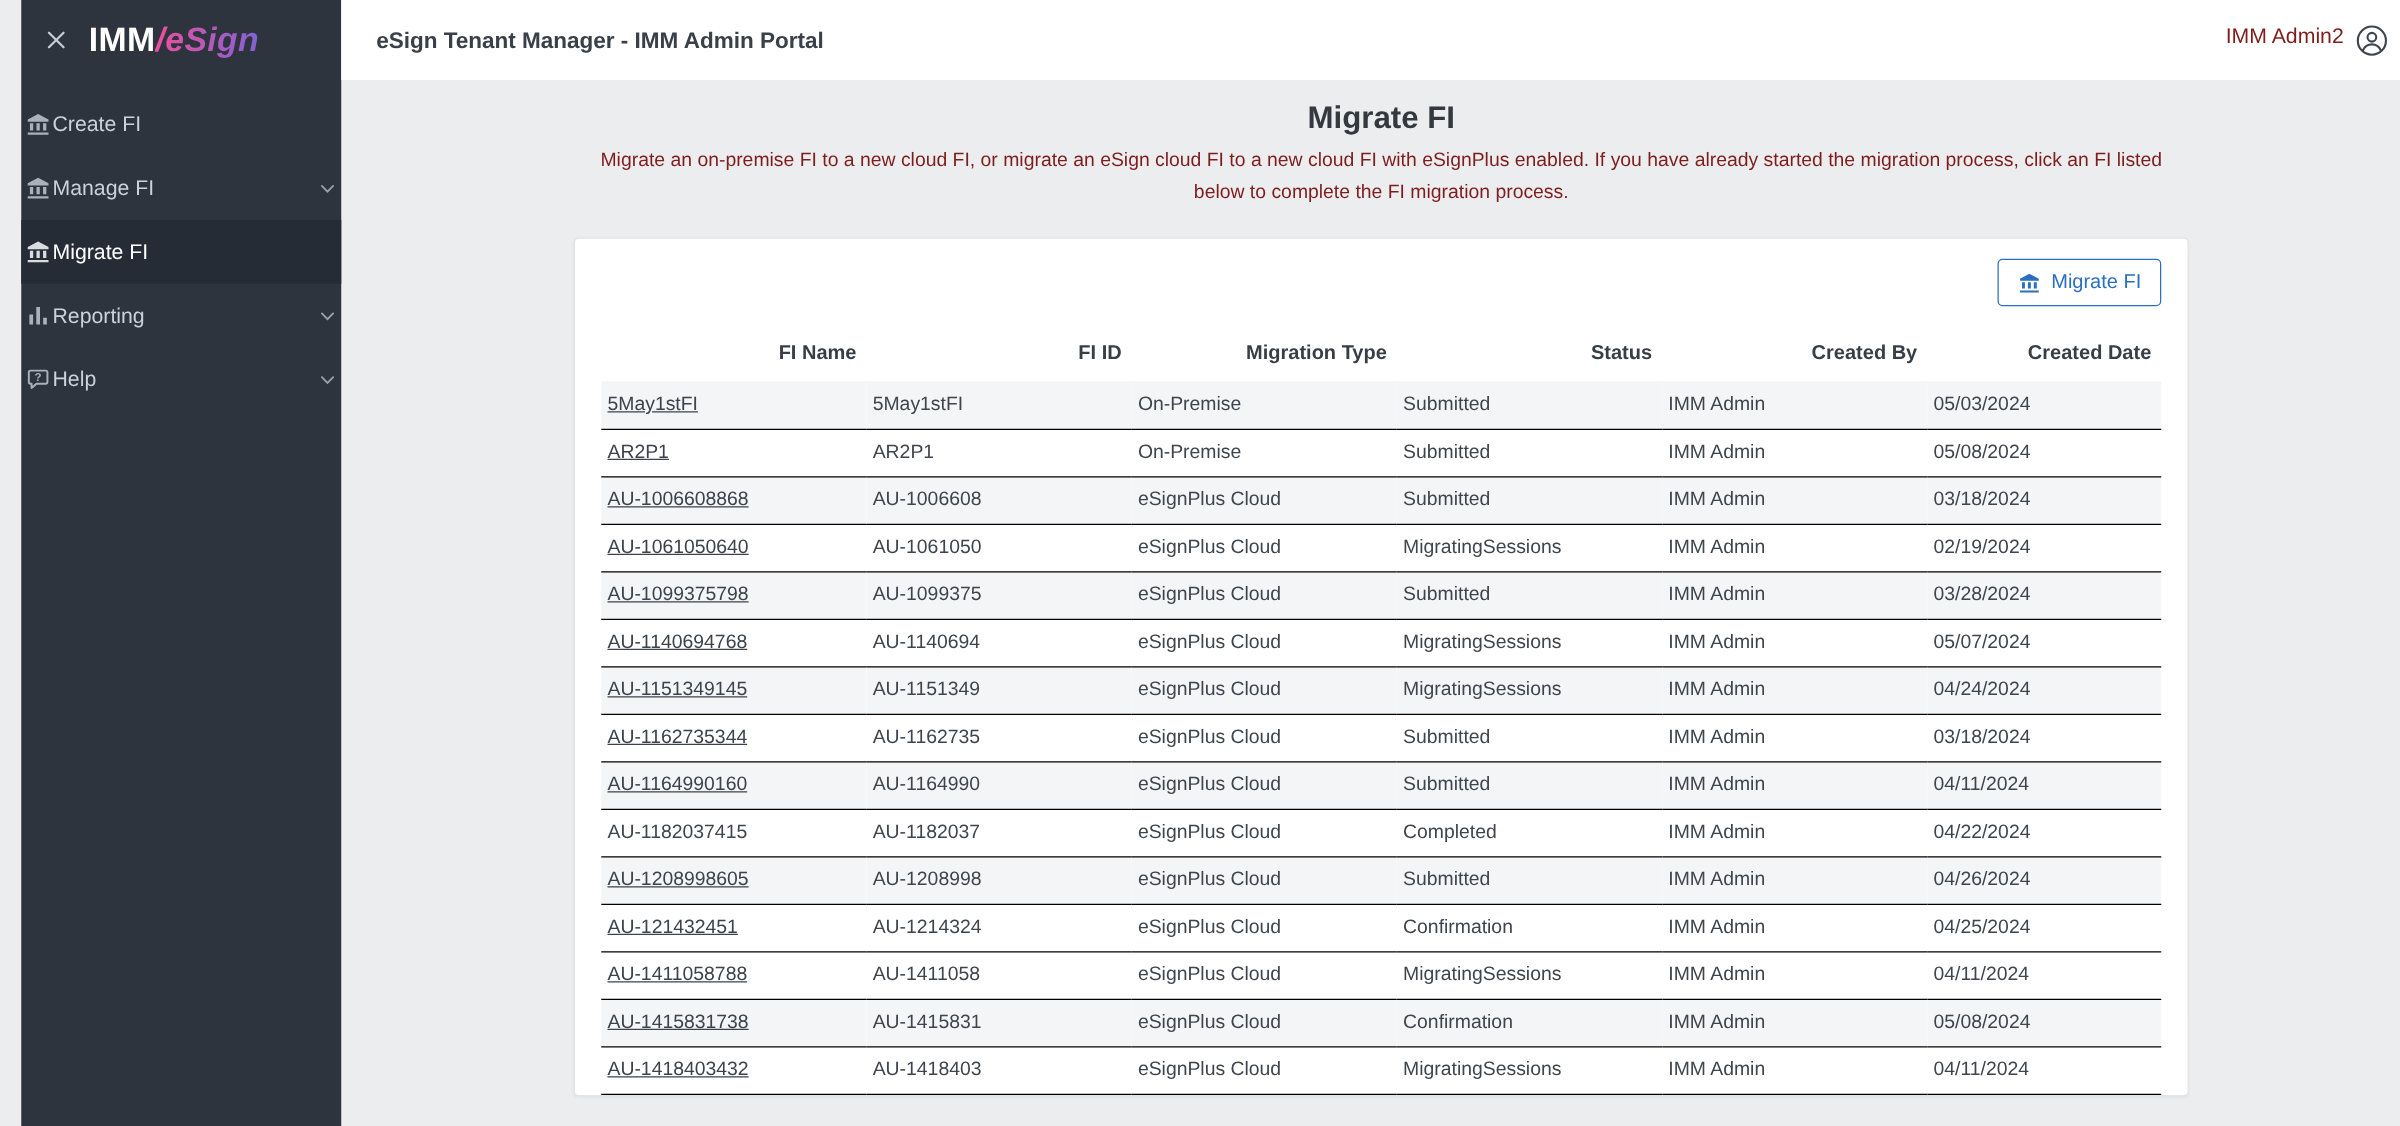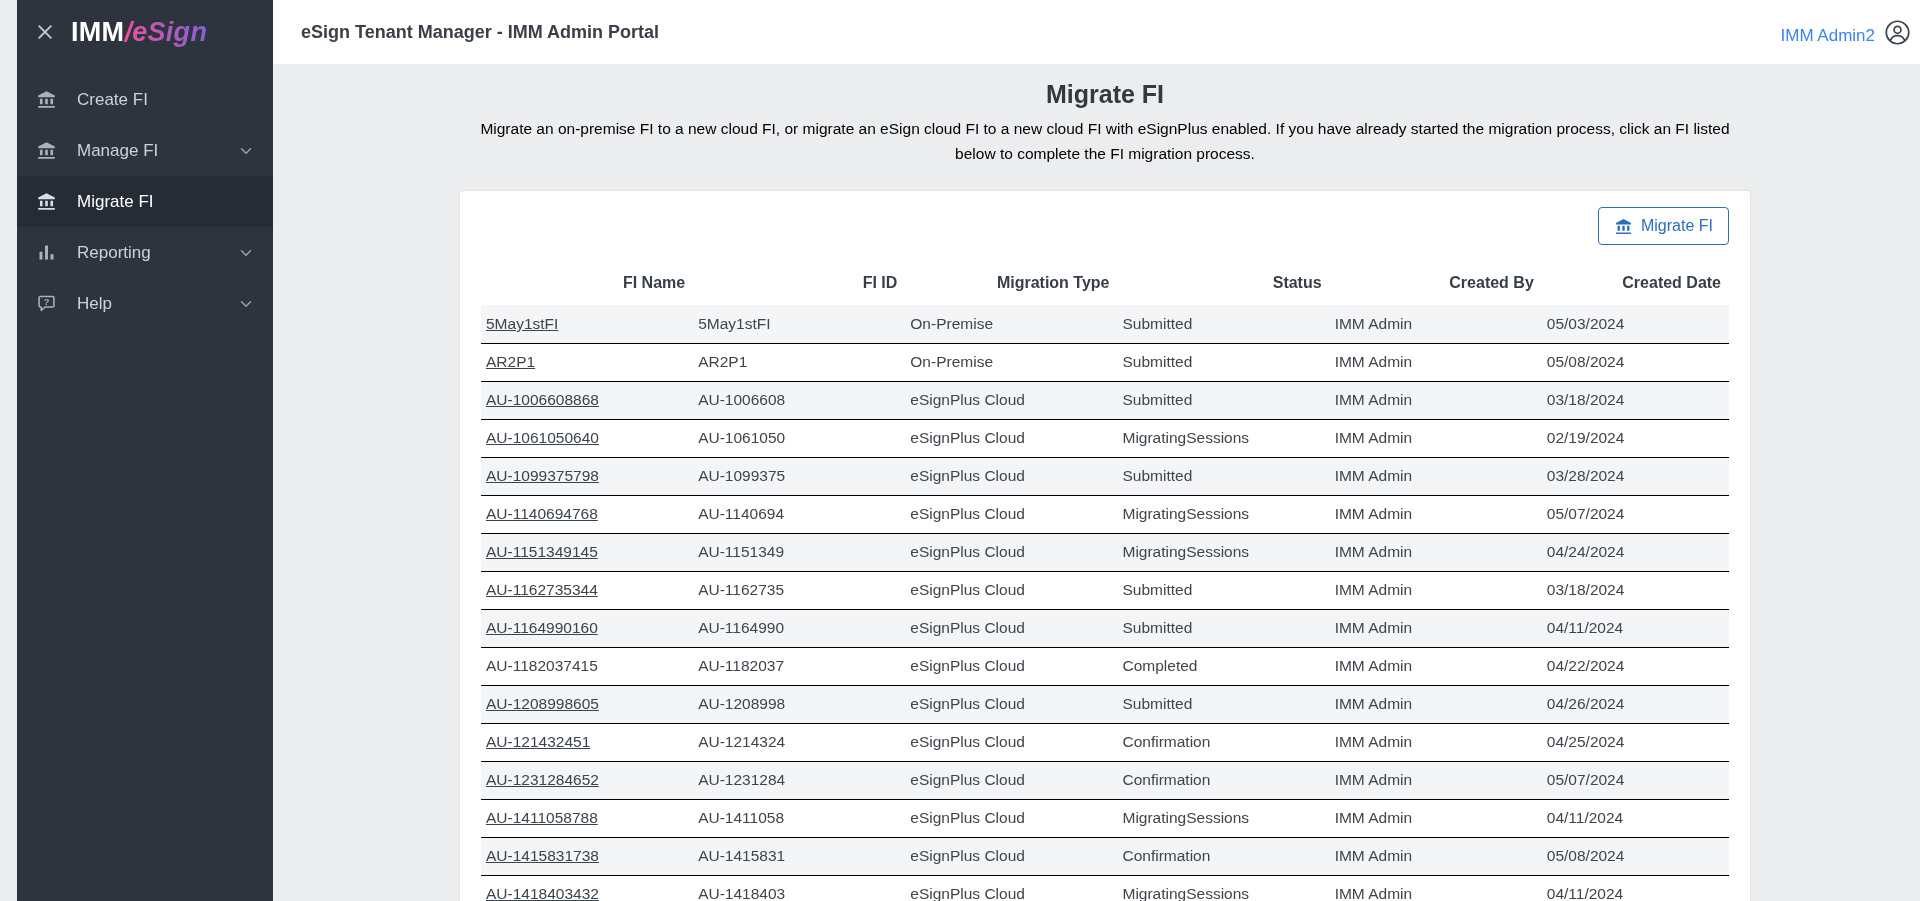--- a/index.html
+++ b/index.html
@@ -8,39 +8,39 @@
   .app { display:flex; width:100%; height:100%; position:relative;margin-left:17px; }
 
   
   .sidebar { width:256px; flex-shrink:0; background:#2d343e; display:flex; flex-direction:column; }
   .sidebar-top { display:flex; align-items:center; gap:16px; height:64px; padding:0 18px; }
   .close-btn { background:none; border:none; color:#c6ccd3; display:flex; cursor:pointer; }
   .logo { font-size:27px; font-weight:700; color:#ffffff; letter-spacing:.3px; white-space:nowrap; }
   .logo-product { font-style:italic; background:linear-gradient(90deg,#ef4f9b 0%,#b05ac0 55%,#7d63d6 100%);
     -webkit-background-clip:text; background-clip:text; color:transparent; padding-right:4px; }
   .menu { margin-top:10px; display:flex; flex-direction:column; }
-  .menu-item { display:flex; align-items:center; gap:20px; height:51px; padding:0 18px;
+  .menu-item { display:flex; align-items:center; gap:1px; height:51px; padding:0 2px;
     color:#ccd2d9; font-size:17px; cursor:pointer; }
   .menu-item.active { background:#262c35; color:#ffffff; }
   .mi-icon { width:22px; height:22px; display:flex; align-items:center; justify-content:center; color:#aab1ba; flex-shrink:0; }
   .menu-item.active .mi-icon { color:#d9dde2; }
   .mi-label { flex:1; }
   .chevron { color:#9aa1ab; display:flex; }
 
   
   .main-col { flex:1; display:flex; flex-direction:column; min-width:0; }
   .topbar { height:64px; background:#ffffff; display:flex; align-items:center;
     justify-content:space-between; padding:0 26px 0 28px; flex-shrink:0; }
   .topbar-title { font-size:18px; font-weight:700; color:#3a4048;text-align:center; }
-  .topbar-user { display:flex; align-items:flex-end; gap:9px; color:#3b82f6; font-size:17px; cursor:pointer; }
+  .topbar-user { display:flex; align-items:flex-start; gap:9px; color:#7f1d1d; font-size:17px; cursor:pointer; }
   .user-icon { display:flex; color:#3f454d; }
 
   .content { flex:1; padding-top:12px; overflow:hidden; }
   .page-title { text-align:center; font-size:25px; font-weight:700; color:#34393f; margin-top:4px; }
-  .page-desc { text-align:center; font-size:15.5px; color:#000000; line-height:1.62;
+  .page-desc { text-align:center; font-size:15.5px; color:#7f1d1d; line-height:1.62;
     max-width:1270px; margin:7px auto 0; }
 
   
   .card { width:1292px; margin:24px auto 0; background:#ffffff; border:1px solid #e3e4e6;
     border-radius:4px; padding:10px 21px 0; box-shadow:0 1px 2px rgba(0,0,0,.04); }
   .card-toolbar { display:flex; justify-content:flex-end; padding:6px 0 16px; }
   .migrate-btn { display:inline-flex; align-items:center; gap:8px; height:38px; padding:0 15px;
     background:#ffffff; border:1px solid #2b6fbf; color:#2b6fbf; border-radius:4px;
     font-size:16px; font-family:inherit; cursor:pointer; }
   .btn-icon { display:flex; color:#2b6fbf; }
@@ -284,28 +284,20 @@
                 <td>04/26/2024</td>
               </tr>
               <tr class="even">
                 <td><a href="#">AU-121432451</a></td>
                 <td>AU-1214324</td>
                 <td>eSignPlus Cloud</td>
                 <td>Confirmation</td>
                 <td>IMM Admin</td>
                 <td>04/25/2024</td>
               </tr>
-              <tr class="odd">
-                <td><a href="#">AU-1231284652</a></td>
-                <td>AU-1231284</td>
-                <td>eSignPlus Cloud</td>
-                <td>Confirmation</td>
-                <td>IMM Admin</td>
-                <td>05/07/2024</td>
-              </tr>
               <tr class="even">
                 <td><a href="#">AU-1411058788</a></td>
                 <td>AU-1411058</td>
                 <td>eSignPlus Cloud</td>
                 <td>MigratingSessions</td>
                 <td>IMM Admin</td>
                 <td>04/11/2024</td>
               </tr>
               <tr class="odd">
                 <td><a href="#">AU-1415831738</a></td>

